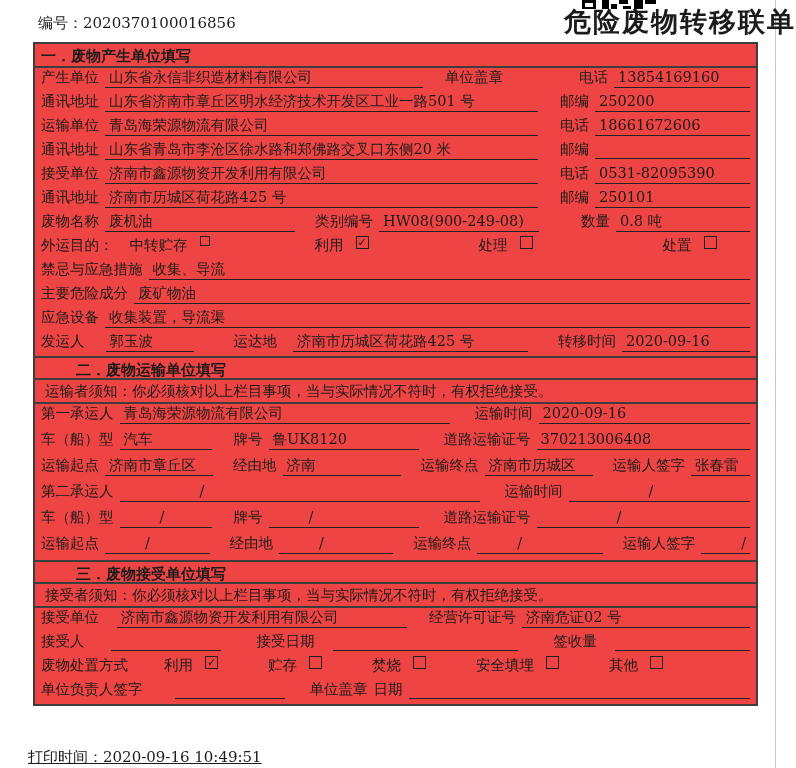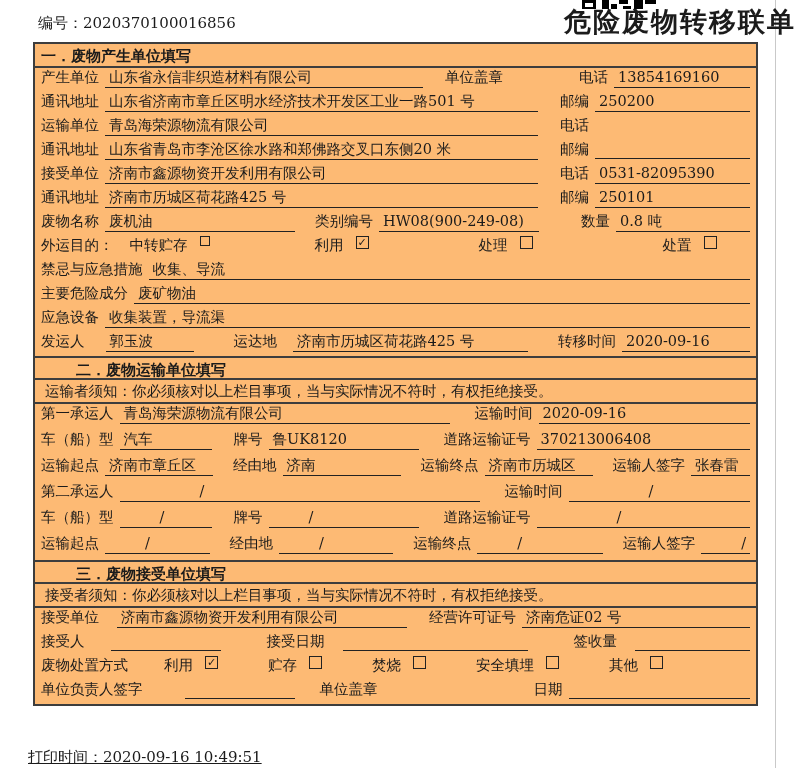--- a/index.html
+++ b/index.html
@@ -6,40 +6,40 @@
   html,body { width:796px; height:768px; background:#fff; overflow:hidden; }
   body { font-family:"DejaVu Serif", serif; color:#1b1b1b; position:relative; }
 
   .page-edge { position:absolute; top:0; bottom:0; right:20px; width:1px; background:#c9c9c9; }
 
   .doc-no { position:absolute; left:38px; top:14px; font-size:15px; white-space:nowrap; }
   .doc-title { position:absolute; left:0; right:0; top:4px; text-align:right;
                font-family:"DejaVu Sans", sans-serif; font-weight:bold; font-size:27px; letter-spacing:2px; }
   .qr-frag { position:absolute; top:0; right:140px; width:74px; height:10px; }
 
-  .form { position:absolute; left:33px; top:42px; width:725px; border:2px solid #3d3d3d; background:#fdba74; }
+  .form { position:absolute; left:33px; top:42px; width:725px; border:2px solid #3d3d3d; background:#ef4444; }
 
   .sec-head { font-family:"DejaVu Sans", sans-serif; font-weight:bold; font-size:15px;
               height:24px; line-height:22px; padding:1px 6px; border-bottom:2px solid #3d3d3d; }
   .sec-head.mid { border-top:2px solid #3d3d3d;padding-left:41px; }
   .note { font-size:14.5px; height:24px; line-height:23px; padding:0 10px; border-bottom:2px solid #3d3d3d; }
 
   .row { display:flex; align-items:flex-start; height:24px; padding:0 6px 2px 6px;
          font-size:14.5px; line-height:19px; white-space:nowrap; }
   .sec2 .row { height:26px; }
   .sec3 .row { height:24px; }
 
   .lbl { margin-right:6px; }
   .val { border-bottom:1px solid #222; padding:0 4px; margin-right:10px; min-height:19px; }
   .grow { flex:1; margin-right:0; }
 
   .ml10{margin-left:10px}.ml12{margin-left:12px}.ml15{margin-left:15px}.ml20{margin-left:20px}
-  .ml25{margin-left:36px}.ml30{margin-left:30px}.ml45{margin-left:32px}.ml50{margin-left:50px}
+  .ml25{margin-left:26px}.ml30{margin-left:30px}.ml45{margin-left:32px}.ml50{margin-left:50px}
   .ml70{margin-left:70px}.ml105{margin-left:105px}.ml110{margin-left:110px}.ml130{margin-left:130px}
-  .ml150{margin-left:150px}
+  .ml150{}
 
   .w88{width:88px}.w92{width:92px}.w108{width:108px}.w110{width:110px}.w118{width:118px}
   .w130{width:130px}.w140{width:140px}.w150{width:150px}.w160{width:160px}.w185{width:185px}
   .w190{width:190px}.w235{width:235px}.w290{width:290px}.w318{width:318px}.w330{width:330px}
   .w360{width:360px}.w433{width:433px}
 
   .p40{padding-left:40px}.p80{padding-left:80px}
 
   .box { display:inline-block; width:13px; height:13px; border:1px solid #222;
          font-size:11px; line-height:11px; text-align:center; margin:0 0 2px 6px;
@@ -88,20 +88,21 @@
       <span class="lbl">通讯地址</span>
       <span class="val w433">山东省济南市章丘区明水经济技术开发区工业一路501 号</span>
       <span class="lbl ml12">邮编</span>
       <span class="val grow">250200</span>
     </div>
 
     <div class="row">
       <span class="lbl">运输单位</span>
       <span class="val w433">青岛海荣源物流有限公司</span>
       <span class="lbl ml12">电话</span>
+      <span class="val grow">18661672606</span>
     </div>
 
     <div class="row">
       <span class="lbl">通讯地址</span>
       <span class="val w433">山东省青岛市李沧区徐水路和郑佛路交叉口东侧20 米</span>
       <span class="lbl ml12">邮编</span>
       <span class="val grow"></span>
     </div>
 
     <div class="row">

